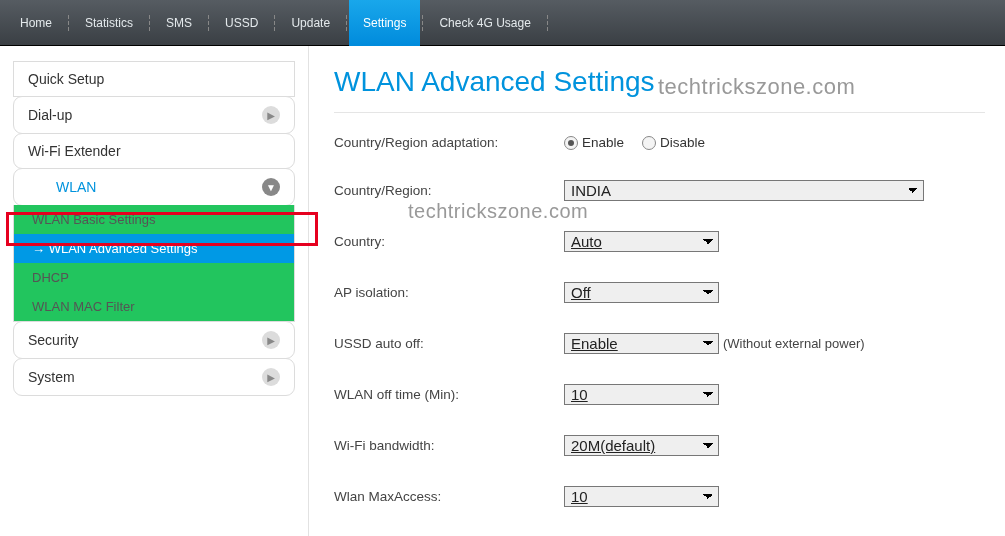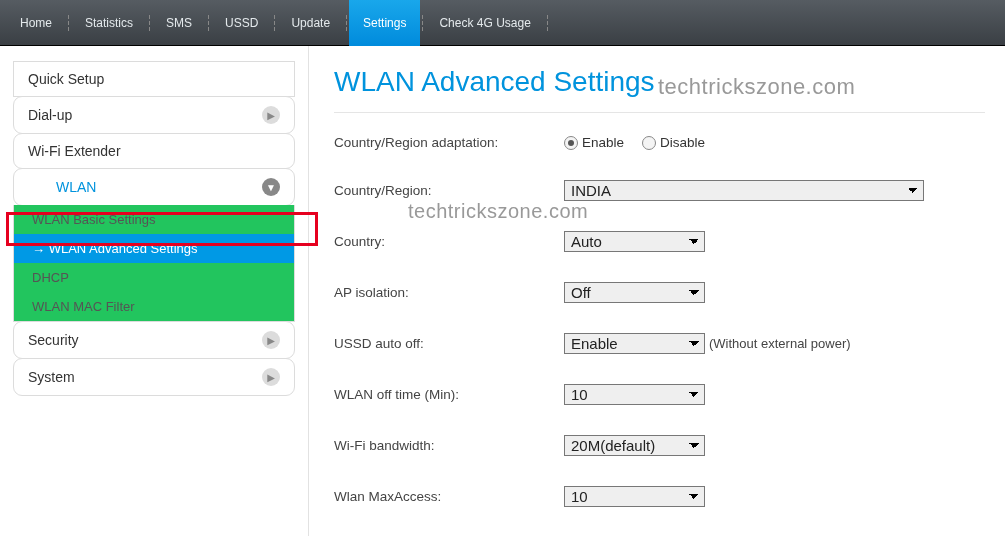--- a/index.html
+++ b/index.html
@@ -111,21 +111,21 @@
       appearance:none; -webkit-appearance:none;
       border:1px solid #777; background:#efefef;
       font-size:15px; padding:1px 26px 1px 6px; height:21px;
       cursor:pointer; color:#222;
       background-image: linear-gradient(45deg, transparent 50%, #000 50%), linear-gradient(-45deg, transparent 50%, #000 50%);
       background-position: right 10px center, right 5px center;
       background-size: 5px 5px, 5px 5px;
       background-repeat: no-repeat;
     }
     .sel-wide { width:360px; }
-    .sel-mid { width:141px; }
+    .sel-mid { width:155px;text-decoration:underline; }
     .note { font-size:13px; color:#444; margin-left:4px;}
   </style>
 </head>
 <body>
 
 <div class="topnav">
   <div class="topnav-item">Home</div>
   <div class="divider"></div>
   <div class="topnav-item">Statistics</div>
   <div class="divider"></div>

